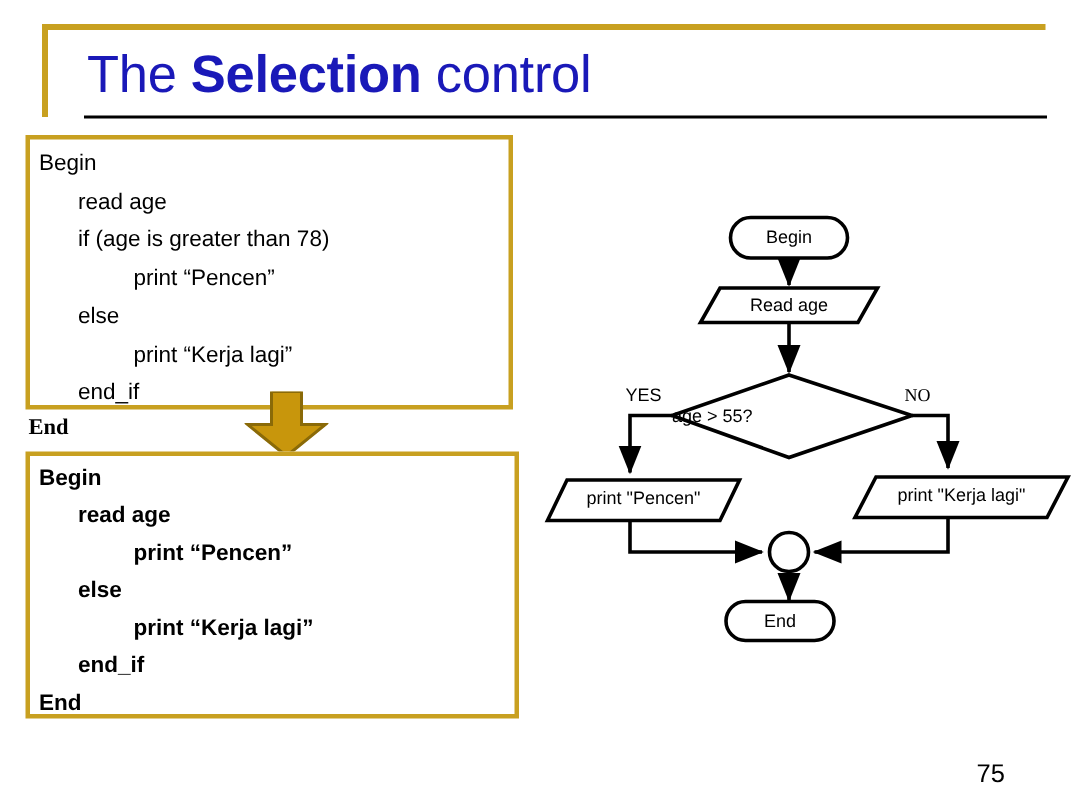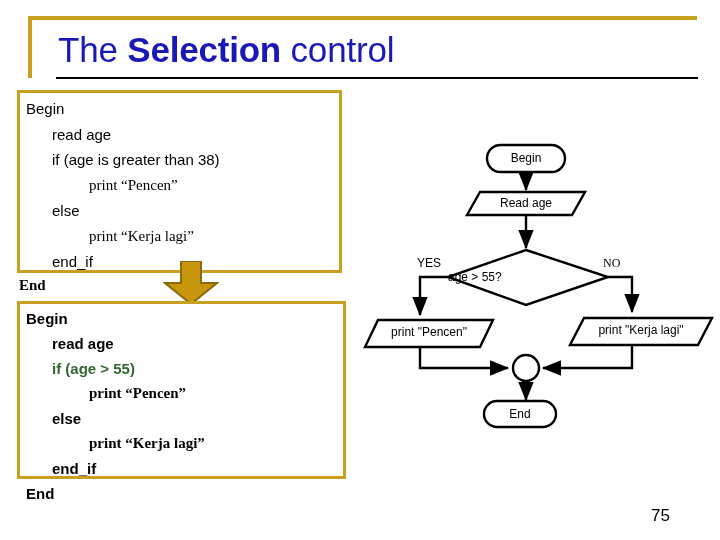--- a/index.html
+++ b/index.html
@@ -93,21 +93,21 @@
     font-weight: normal;
   }
   #code-box-2 .code-lines {
     top: 2px;
   }
   #code-box-2 .code-line {
     font-weight: bold;
     line-height: 25px;
   }
   .indent-1 { padding-left: 26px; }
-  .indent-2 { padding-left: 63px; font-family: Liberation Serif, serif; }
+  .indent-2 { padding-left: 63px; }
   .green { color: #336633; }
 
   .end-standalone {
     position: absolute;
     left: 19px;
     top: 275px;
     font-size: 15px;
     line-height: 20px;
     color: #000000;
     font-family: "Liberation Serif", serif;
@@ -157,41 +157,40 @@
   <div class="frame-top"></div>
   <div class="frame-left"></div>
   <div class="title-rule"></div>
 
   <div class="slide-title"><span>The </span><b>Selection</b><span> control</span></div>
 
   <div class="code-box" id="code-box-1">
     <div class="code-lines">
       <div class="code-line">Begin</div>
       <div class="code-line indent-1">read age</div>
-      <div class="code-line indent-1">if (age is greater than 38)</div>
+      <div class="code-line indent-1">if (age is greater than 78)</div>
       <div class="code-line indent-2">print “Pencen”</div>
       <div class="code-line indent-1">else</div>
       <div class="code-line indent-2">print “Kerja lagi”</div>
       <div class="code-line indent-1">end_if</div>
     </div>
   </div>
 
   <div class="end-standalone">End</div>
 
   <div class="gold-arrow">
     <svg width="56" height="44" viewBox="0 0 56 44" xmlns="http://www.w3.org/2000/svg">
       <polygon points="18,0 38,0 38,22 54,22 28,43 2,22 18,22" fill="#c8960c" stroke="#8a6a08" stroke-width="2"></polygon>
     </svg>
   </div>
 
   <div class="code-box" id="code-box-2">
     <div class="code-lines">
       <div class="code-line">Begin</div>
       <div class="code-line indent-1">read age</div>
-      <div class="code-line indent-1 green">if (age &gt; 55)</div>
       <div class="code-line indent-2">print “Pencen”</div>
       <div class="code-line indent-1">else</div>
       <div class="code-line indent-2">print “Kerja lagi”</div>
       <div class="code-line indent-1">end_if</div>
       <div class="code-line">End</div>
     </div>
   </div>
 
   <div class="flow">
     <svg width="360" height="310" viewBox="0 0 360 310" xmlns="http://www.w3.org/2000/svg">

